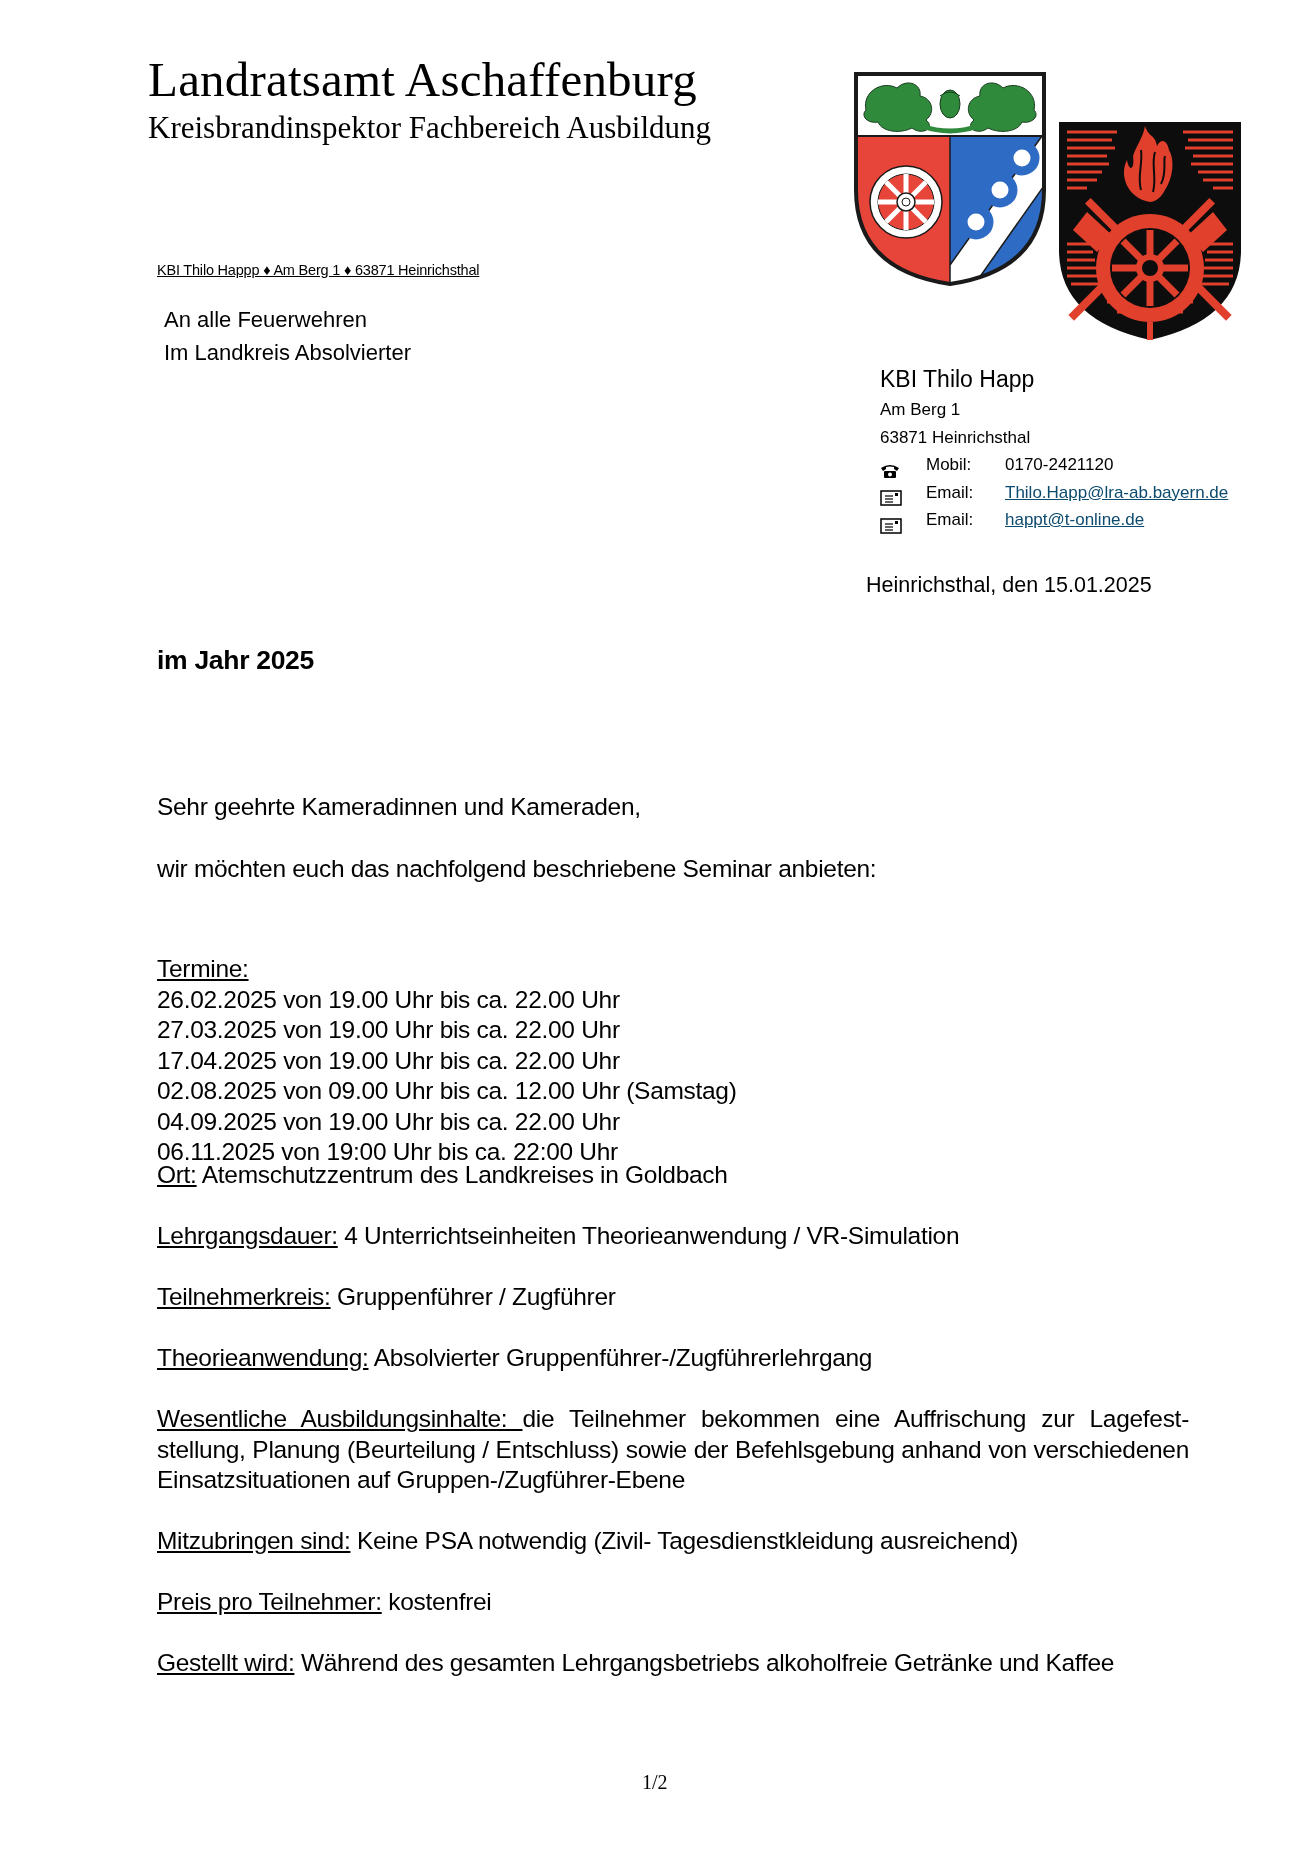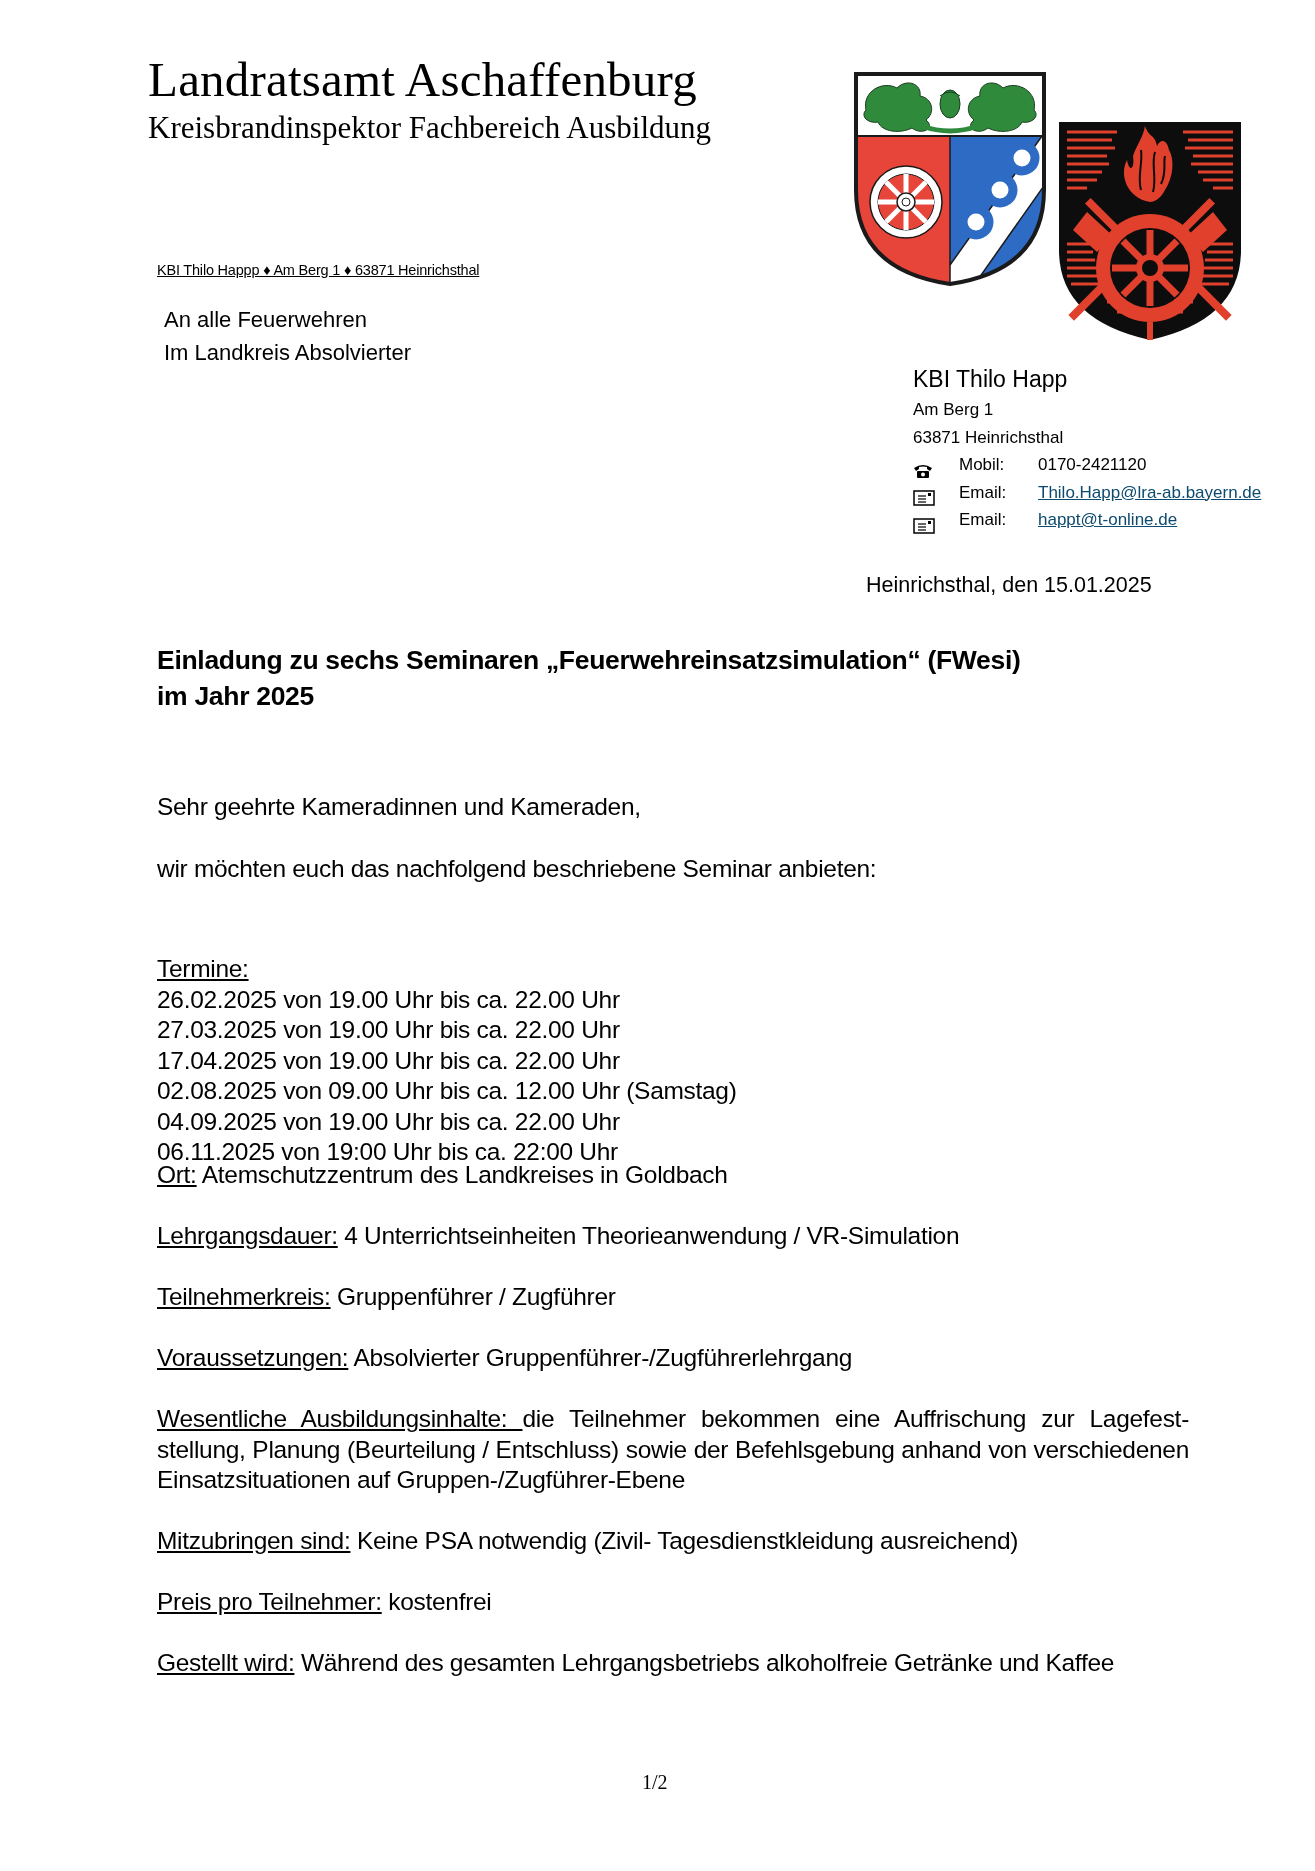--- a/index.html
+++ b/index.html
@@ -8,21 +8,21 @@
   .serif { font-family: "Liberation Serif", "DejaVu Serif", serif; }
   .calibri { font-family: "Liberation Sans", "DejaVu Sans", sans-serif; }
   .arial { font-family: "Liberation Sans", "DejaVu Sans", sans-serif; }
 
   #org-title { left:148px; top:52px; font-size:49px; line-height:56px; letter-spacing:0.2px; }
   #org-subtitle { left:148px; top:110px; font-size:31px; line-height:36px; }
 
   #sender-line { left:157px; top:262px; font-size:14.5px; text-decoration:underline; letter-spacing:-0.2px; }
   #recipient { left:164px; top:303px; font-size:22px; line-height:33px; }
 
-  #contact { left:913px; top:362px; font-size:17px; line-height:27.5px; }
+  #contact { left:880px; top:362px; font-size:17px; line-height:27.5px; }
   #contact .name { font-size:23px; line-height:34px; }
   .crow { display:flex; align-items:flex-end; height:27.5px; }
   .crow .ico { width:46px; display:inline-flex; align-items:center; }
   .crow .lbl { width:79px; }
   .crow a { color:#0c4a6e; text-decoration:underline; }
 
   #date-line { left:866px; top:573px; font-size:21.5px; }
 
   #subject { left:157px; top:642px; font-size:26.5px; font-weight:bold; line-height:36px; width:1050px; letter-spacing:-0.3px; }
 
@@ -213,21 +213,20 @@
         </svg>
     </span>
     <span class="lbl">Email:</span>
     <a href="#">happt@t-online.de</a>
   </div>
 </div>
 
 <div id="date-line" class="abs calibri">Heinrichsthal, den 15.01.2025</div>
 
 <div id="subject" class="abs arial">
-  <div>Einladung zu sechs Seminaren „Feuerwehreinsatzsimulation“ (FWesi)</div>
   <div>im Jahr 2025</div>
 </div>
 
 <div id="salutation" class="abs arial body-text">Sehr geehrte Kameradinnen und Kameraden,</div>
 <div id="intro" class="abs arial body-text">wir möchten euch das nachfolgend beschriebene Seminar anbieten:</div>
 
 <div id="termine" class="abs arial body-text">
   <div class="u">Termine:</div>
   <div>26.02.2025 von 19.00 Uhr bis ca. 22.00 Uhr</div>
   <div>27.03.2025 von 19.00 Uhr bis ca. 22.00 Uhr</div>
@@ -240,21 +239,21 @@
 <div class="abs arial body-text para" style="top:1160px;">
   <span class="u">Ort:</span><span> Atemschutzzentrum des Landkreises in Goldbach</span>
 </div>
 <div class="abs arial body-text para" style="top:1221px;">
   <span class="u">Lehrgangsdauer:</span><span> 4 Unterrichtseinheiten Theorieanwendung / VR-Simulation</span>
 </div>
 <div class="abs arial body-text para" style="top:1282px;">
   <span class="u">Teilnehmerkreis:</span><span> Gruppenführer / Zugführer</span>
 </div>
 <div class="abs arial body-text para" style="top:1343px;">
-  <span class="u">Voraussetzungen:</span><span> Absolvierter Gruppenführer-/Zugführerlehrgang</span>
+  <span class="u">Theorieanwendung:</span><span> Absolvierter Gruppenführer-/Zugführerlehrgang</span>
 </div>
 <div class="abs arial body-text para justify" style="top:1404px; width:1032px;">
   <span class="u">Wesentliche Ausbildungsinhalte: </span><span>die Teilnehmer bekommen eine Auffrischung zur Lagefest-stellung, Planung (Beurteilung / Entschluss) sowie der Befehlsgebung anhand von verschiedenen Einsatzsituationen auf Gruppen-/Zugführer-Ebene</span>
 </div>
 <div class="abs arial body-text para" style="top:1526px;">
   <span class="u">Mitzubringen sind:</span><span> Keine PSA notwendig (Zivil- Tagesdienstkleidung ausreichend)</span>
 </div>
 <div class="abs arial body-text para" style="top:1587px;">
   <span class="u">Preis pro Teilnehmer:</span><span> kostenfrei</span>
 </div>

